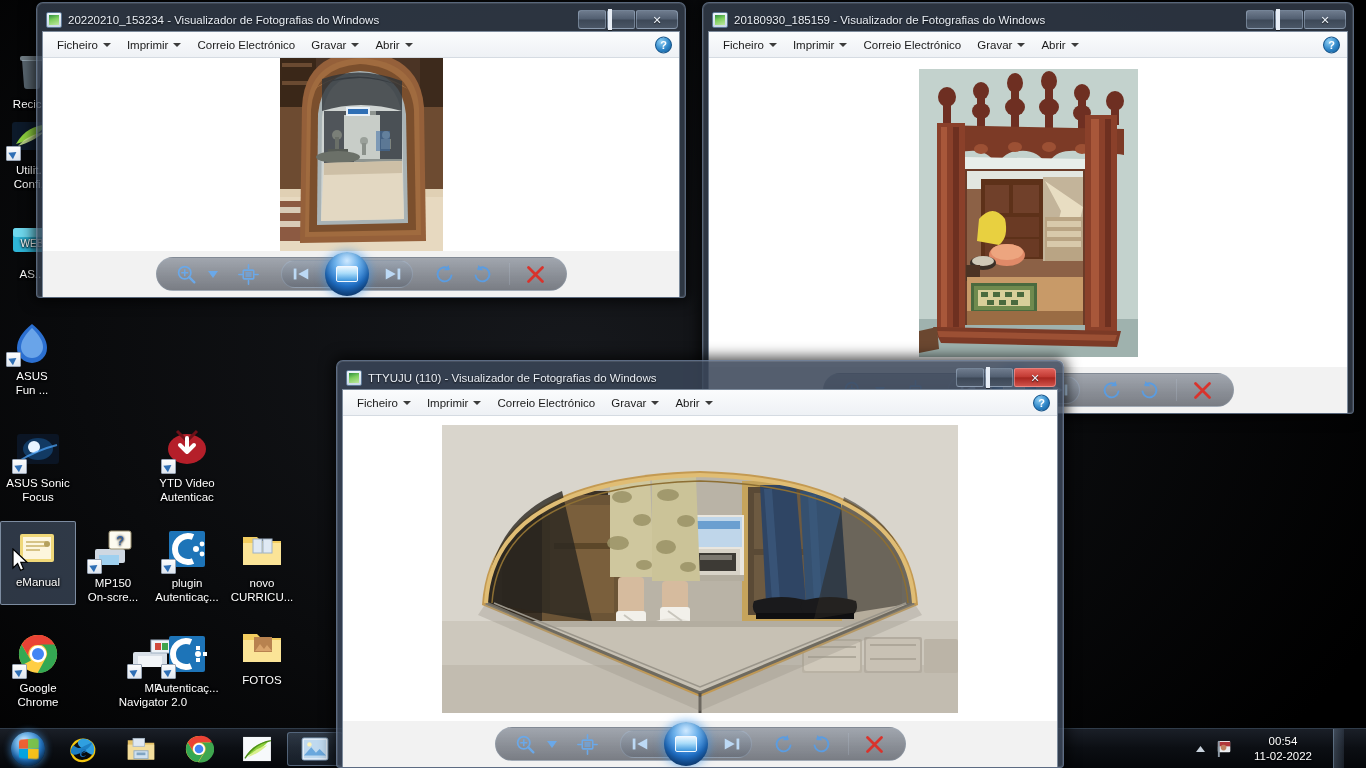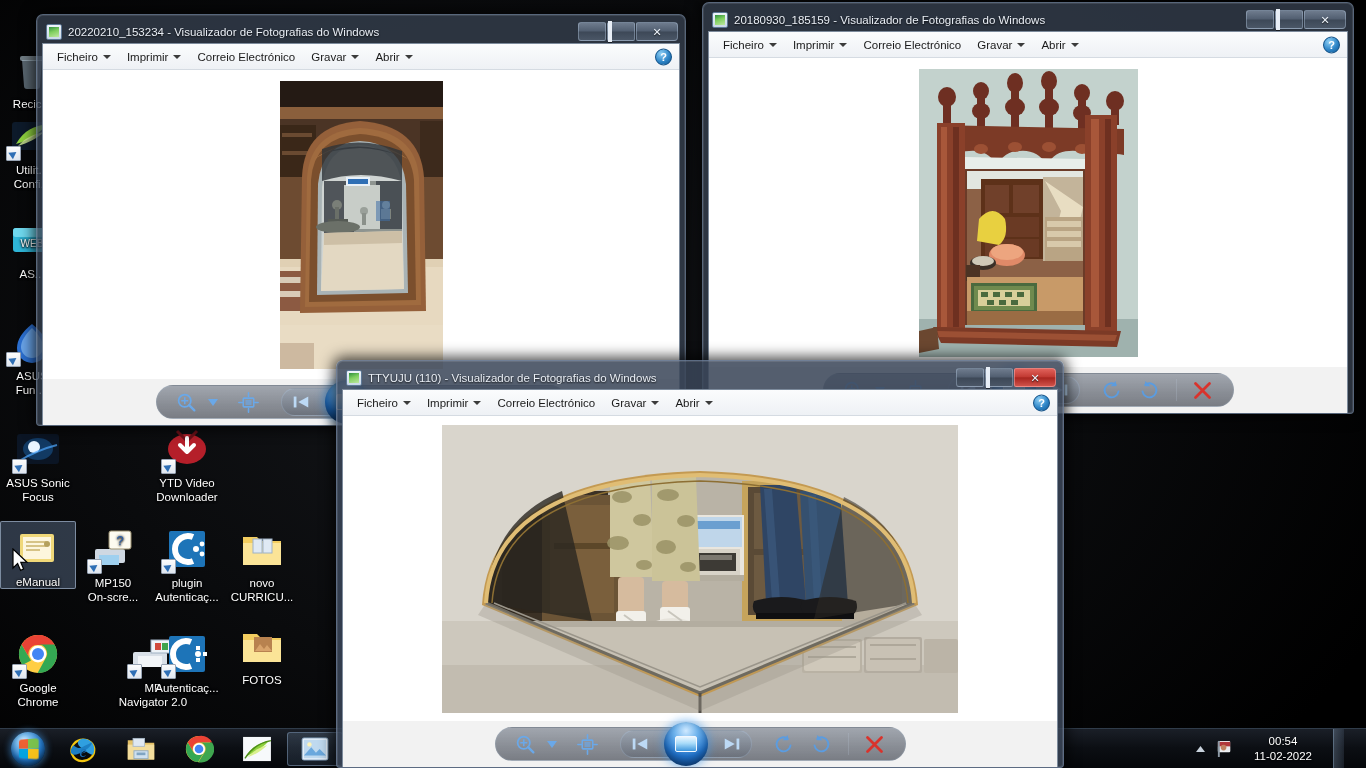--- a/index.html
+++ b/index.html
@@ -305,24 +305,24 @@
   <div class="icon-cell" style="left:149px;top:425px;">
     <div class="glyph">
       <svg width="48" height="48" viewBox="0 0 48 48">
           <ellipse cx="24" cy="24" rx="19" ry="15" fill="#b51f2a"></ellipse>
           <path d="M14 6l10 10M34 6L24 16" stroke="#6e1018" stroke-width="3"></path>
           <path d="M24 13v14m0 0l-7-7m7 7l7-7" stroke="#fff" stroke-width="4" fill="none" stroke-linecap="round"></path>
         </svg>
       <span class="shortcut-badge"></span>
     </div>
     <div style="white-space:pre-line">YTD Video
-Downloader</div>
-  </div>
-
-  <div class="icon-cell selected" style="left:0;top:523px;height:68px;">
+Autenticac</div>
+  </div>
+
+  <div class="icon-cell selected" style="left:0;top:523px;height:84px;">
     <div class="glyph">
       <svg width="48" height="48" viewBox="0 0 48 48">
           <rect x="6" y="10" width="34" height="28" rx="2" fill="#f0d879"></rect>
           <rect x="9" y="13" width="28" height="22" fill="#fdf6dd"></rect>
           <path d="M12 18h20M12 22h20M12 26h14" stroke="#c9b36a" stroke-width="1.5"></path>
           <circle cx="33" cy="20" r="3" fill="#b5a15d"></circle>
         </svg>
     </div>
     <div>eManual</div>
   </div>
@@ -424,21 +424,21 @@
           <path d="M5 12h14l4 4h20v24H5z" fill="#f3cd5f"></path>
           <path d="M5 18h38v22H5z" fill="#fbe497"></path>
           <rect x="16" y="15" width="18" height="15" fill="#b8824f"></rect>
           <path d="M17 29l5-7 4 5 3-4 5 6z" fill="#d8a36b"></path>
         </svg>
     </div>
     <div>FOTOS</div>
   </div>
 </div>
 
-<div class="win" style="left:36px;top:14px;width:650px;height:412px;">
+<div class="win" style="left:36px;top:2px;width:650px;height:296px;">
   <div class="titlebar">
     <span class="tb-icon"></span>
     <span class="tb-title">20220210_153234 - Visualizador de Fotografias do Windows</span>
     <span class="wbtns">
       <span class="wbtn first"><span class="min"></span></span>
       <span class="wbtn"><span class="max"></span></span>
       <span class="wbtn close">
           <span class="m">✕</span>
         </span>
     </span>

